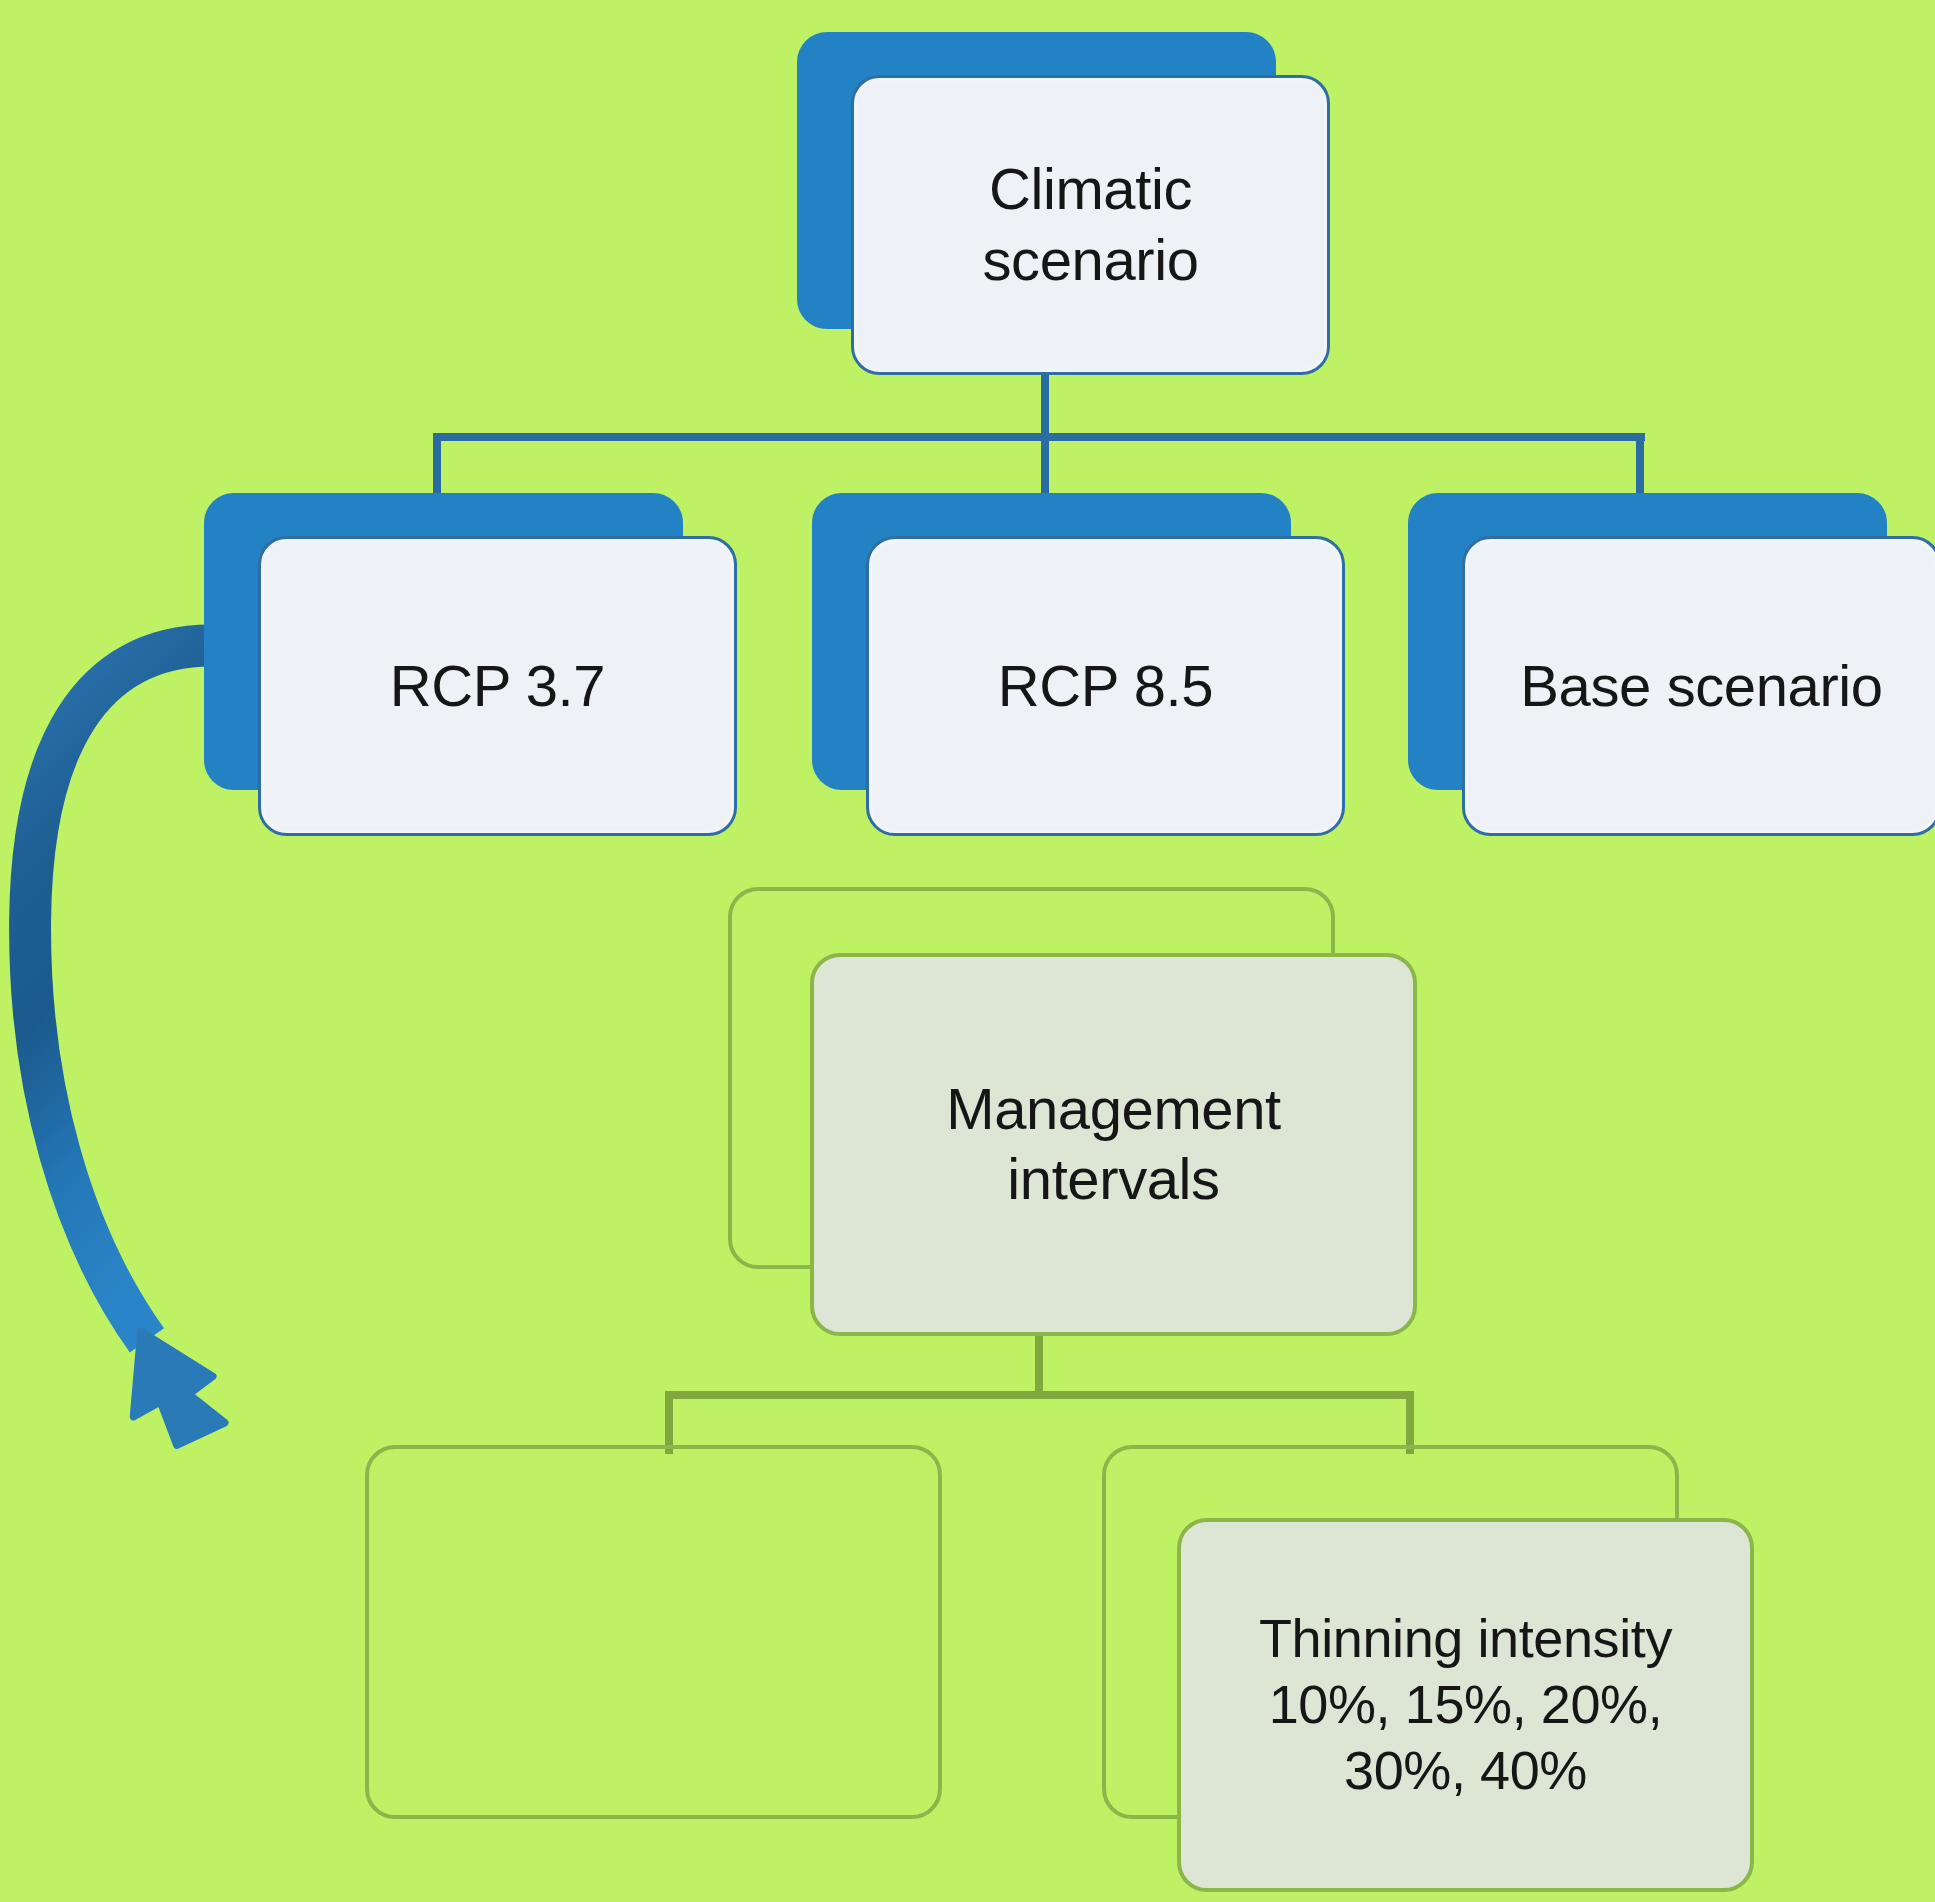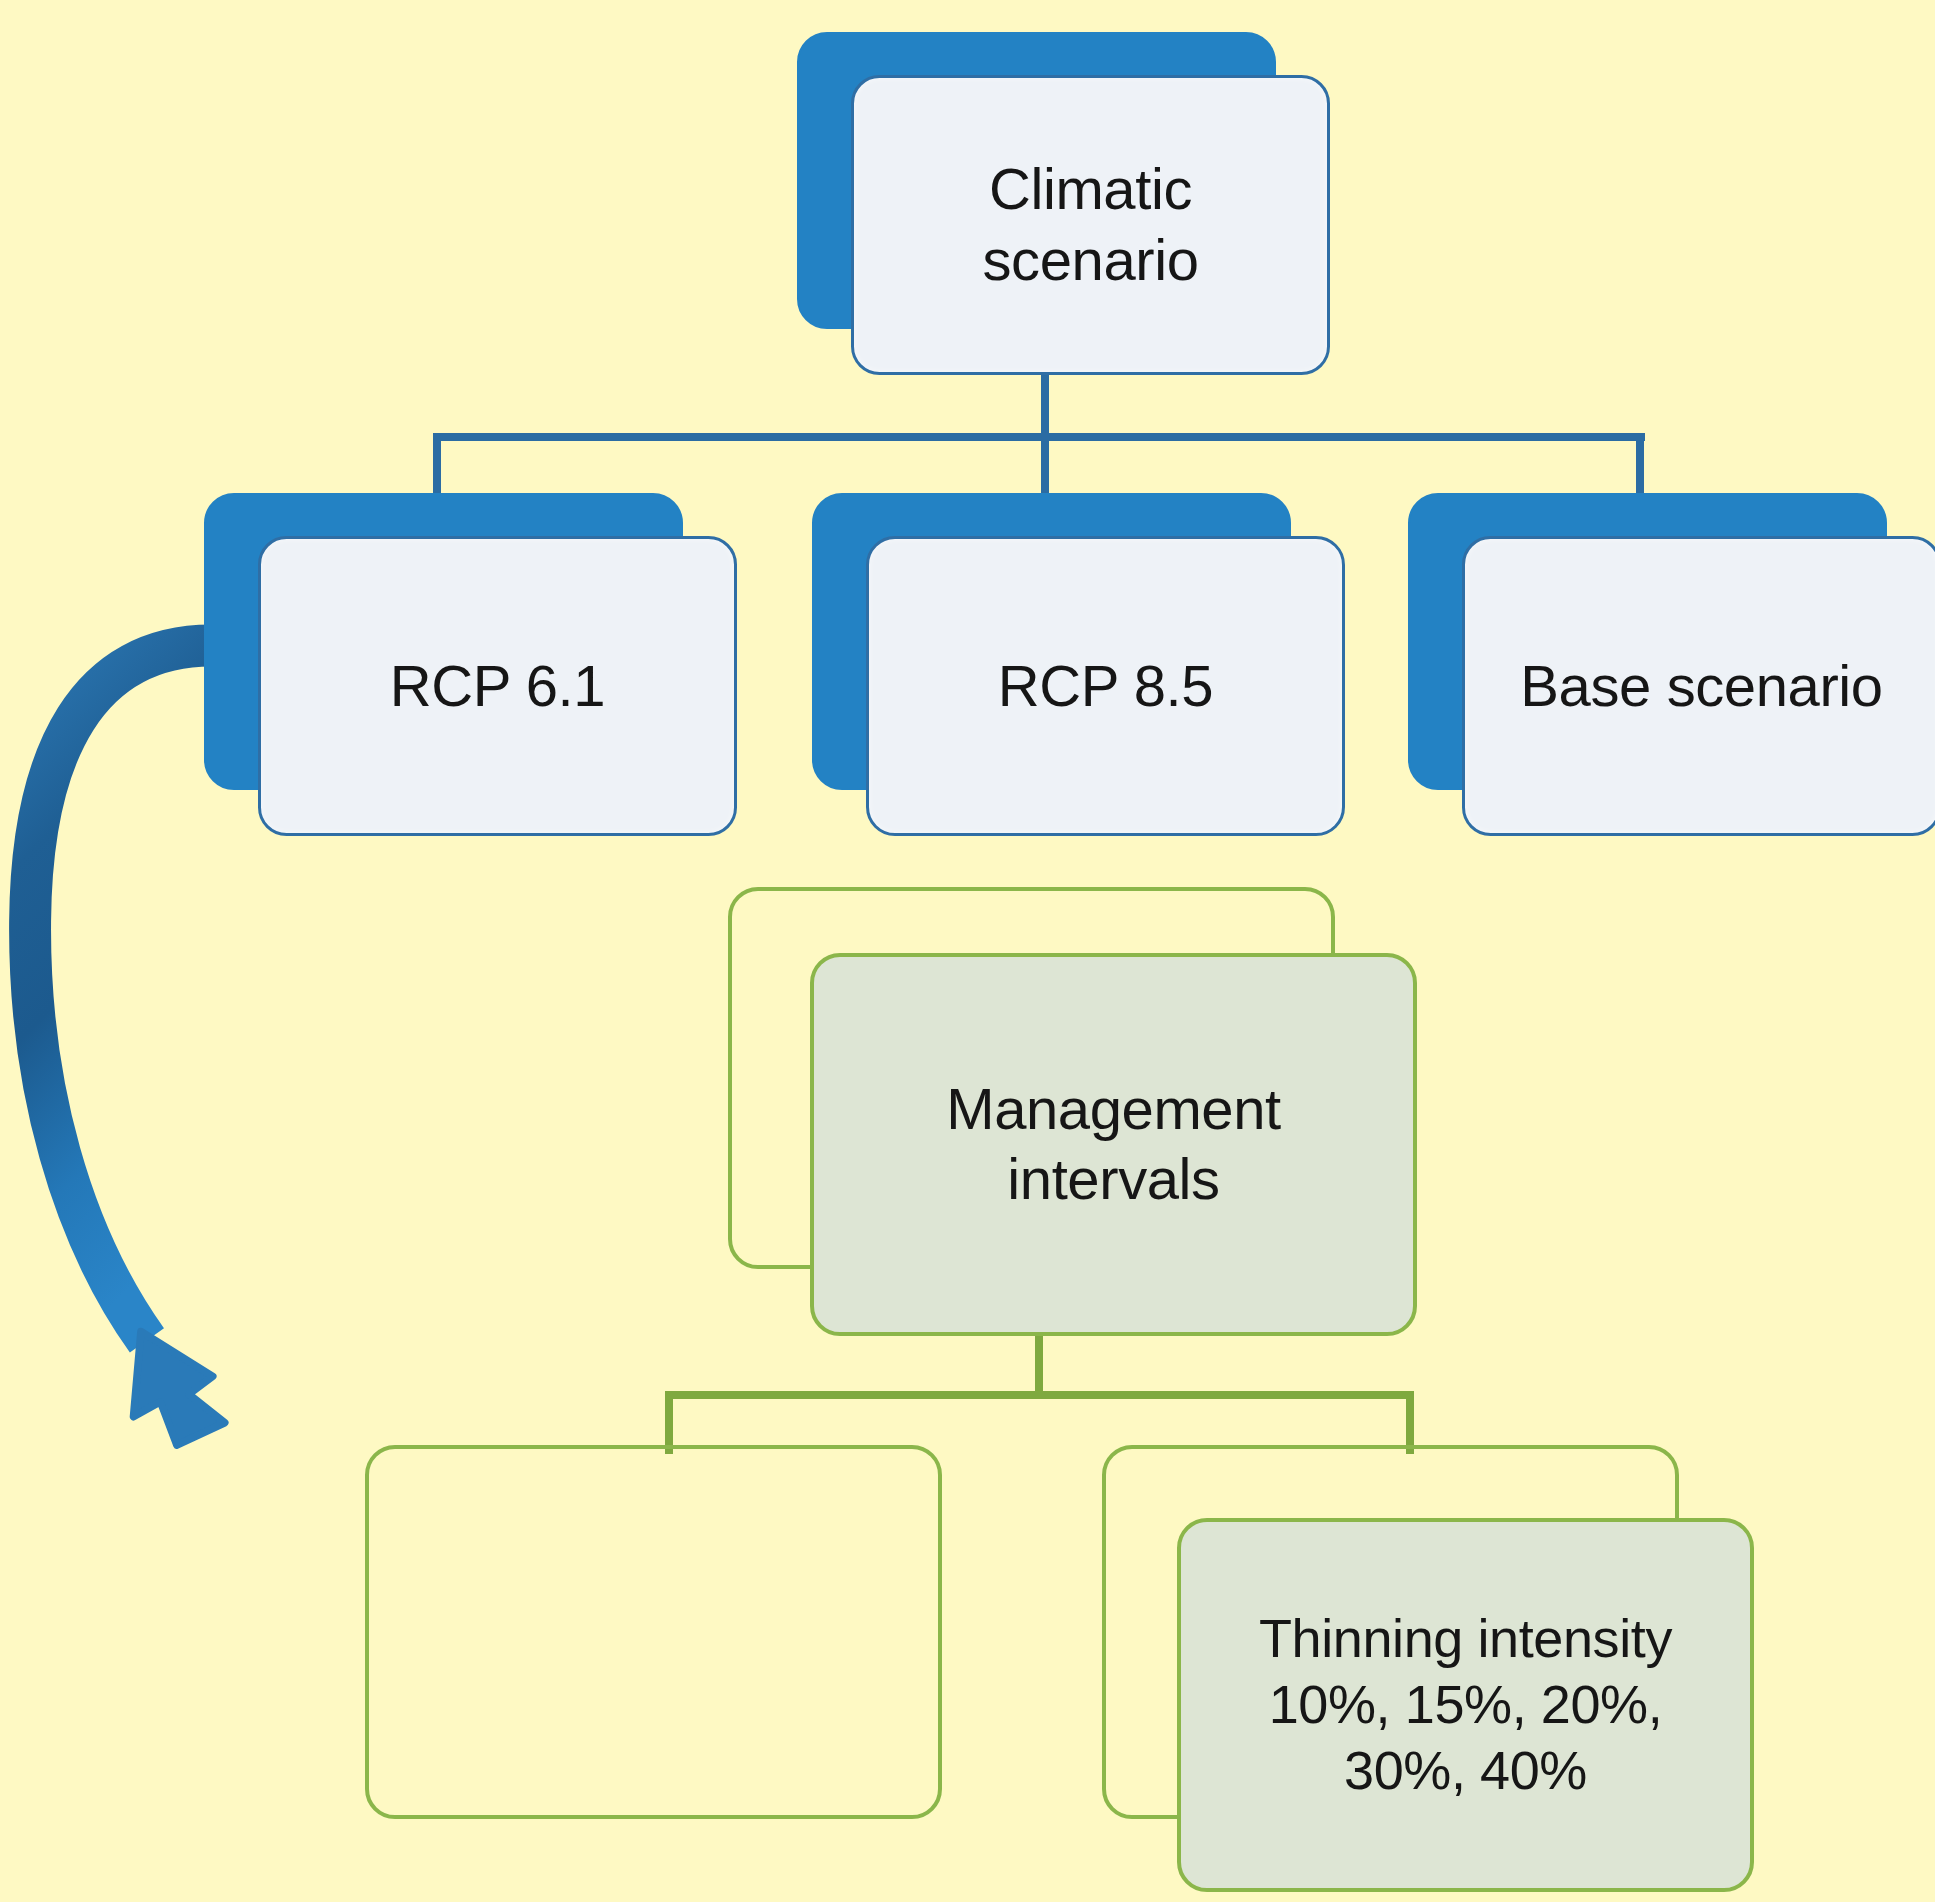--- a/index.html
+++ b/index.html
@@ -5,21 +5,21 @@
 <style>
   html,body{margin:0;padding:0;background:#ffffff;}
   body{
     font-family:"Liberation Sans","DejaVu Sans",sans-serif;
     -webkit-font-smoothing:antialiased;
   }
   #canvas{
     position:relative;
     width:1936px;
     height:1902px;
-    background:#fef9c3;
+    background:#bef264;
     overflow:hidden;
   }
   
   .node{position:absolute;}
   .card{
     position:absolute;
     box-sizing:border-box;
     border-radius:25.5px;
   }
   
@@ -102,21 +102,21 @@
     <div class="card card-back" style="left:0px; top:0px; width:479px; height:297px;"></div>
     <div class="card card-front" style="left:54px; top:43px; width:479px; height:300px;">
       <div class="card-label">Climatic
 scenario</div>
     </div>
   </div>
 
   <div class="node blue" style="left:204px; top:493px; width:533px; height:346px;">
     <div class="card card-back" style="left:0px; top:0px; width:479px; height:297px;"></div>
     <div class="card card-front" style="left:54px; top:43px; width:479px; height:300px;">
-      <div class="card-label">RCP 6.1</div>
+      <div class="card-label">RCP 3.7</div>
     </div>
   </div>
 
   <div class="node blue" style="left:812px; top:493px; width:533px; height:346px;">
     <div class="card card-back" style="left:0px; top:0px; width:479px; height:297px;"></div>
     <div class="card card-front" style="left:54px; top:43px; width:479px; height:300px;border-radius:29px;">
       <div class="card-label">RCP 8.5</div>
     </div>
   </div>
 

